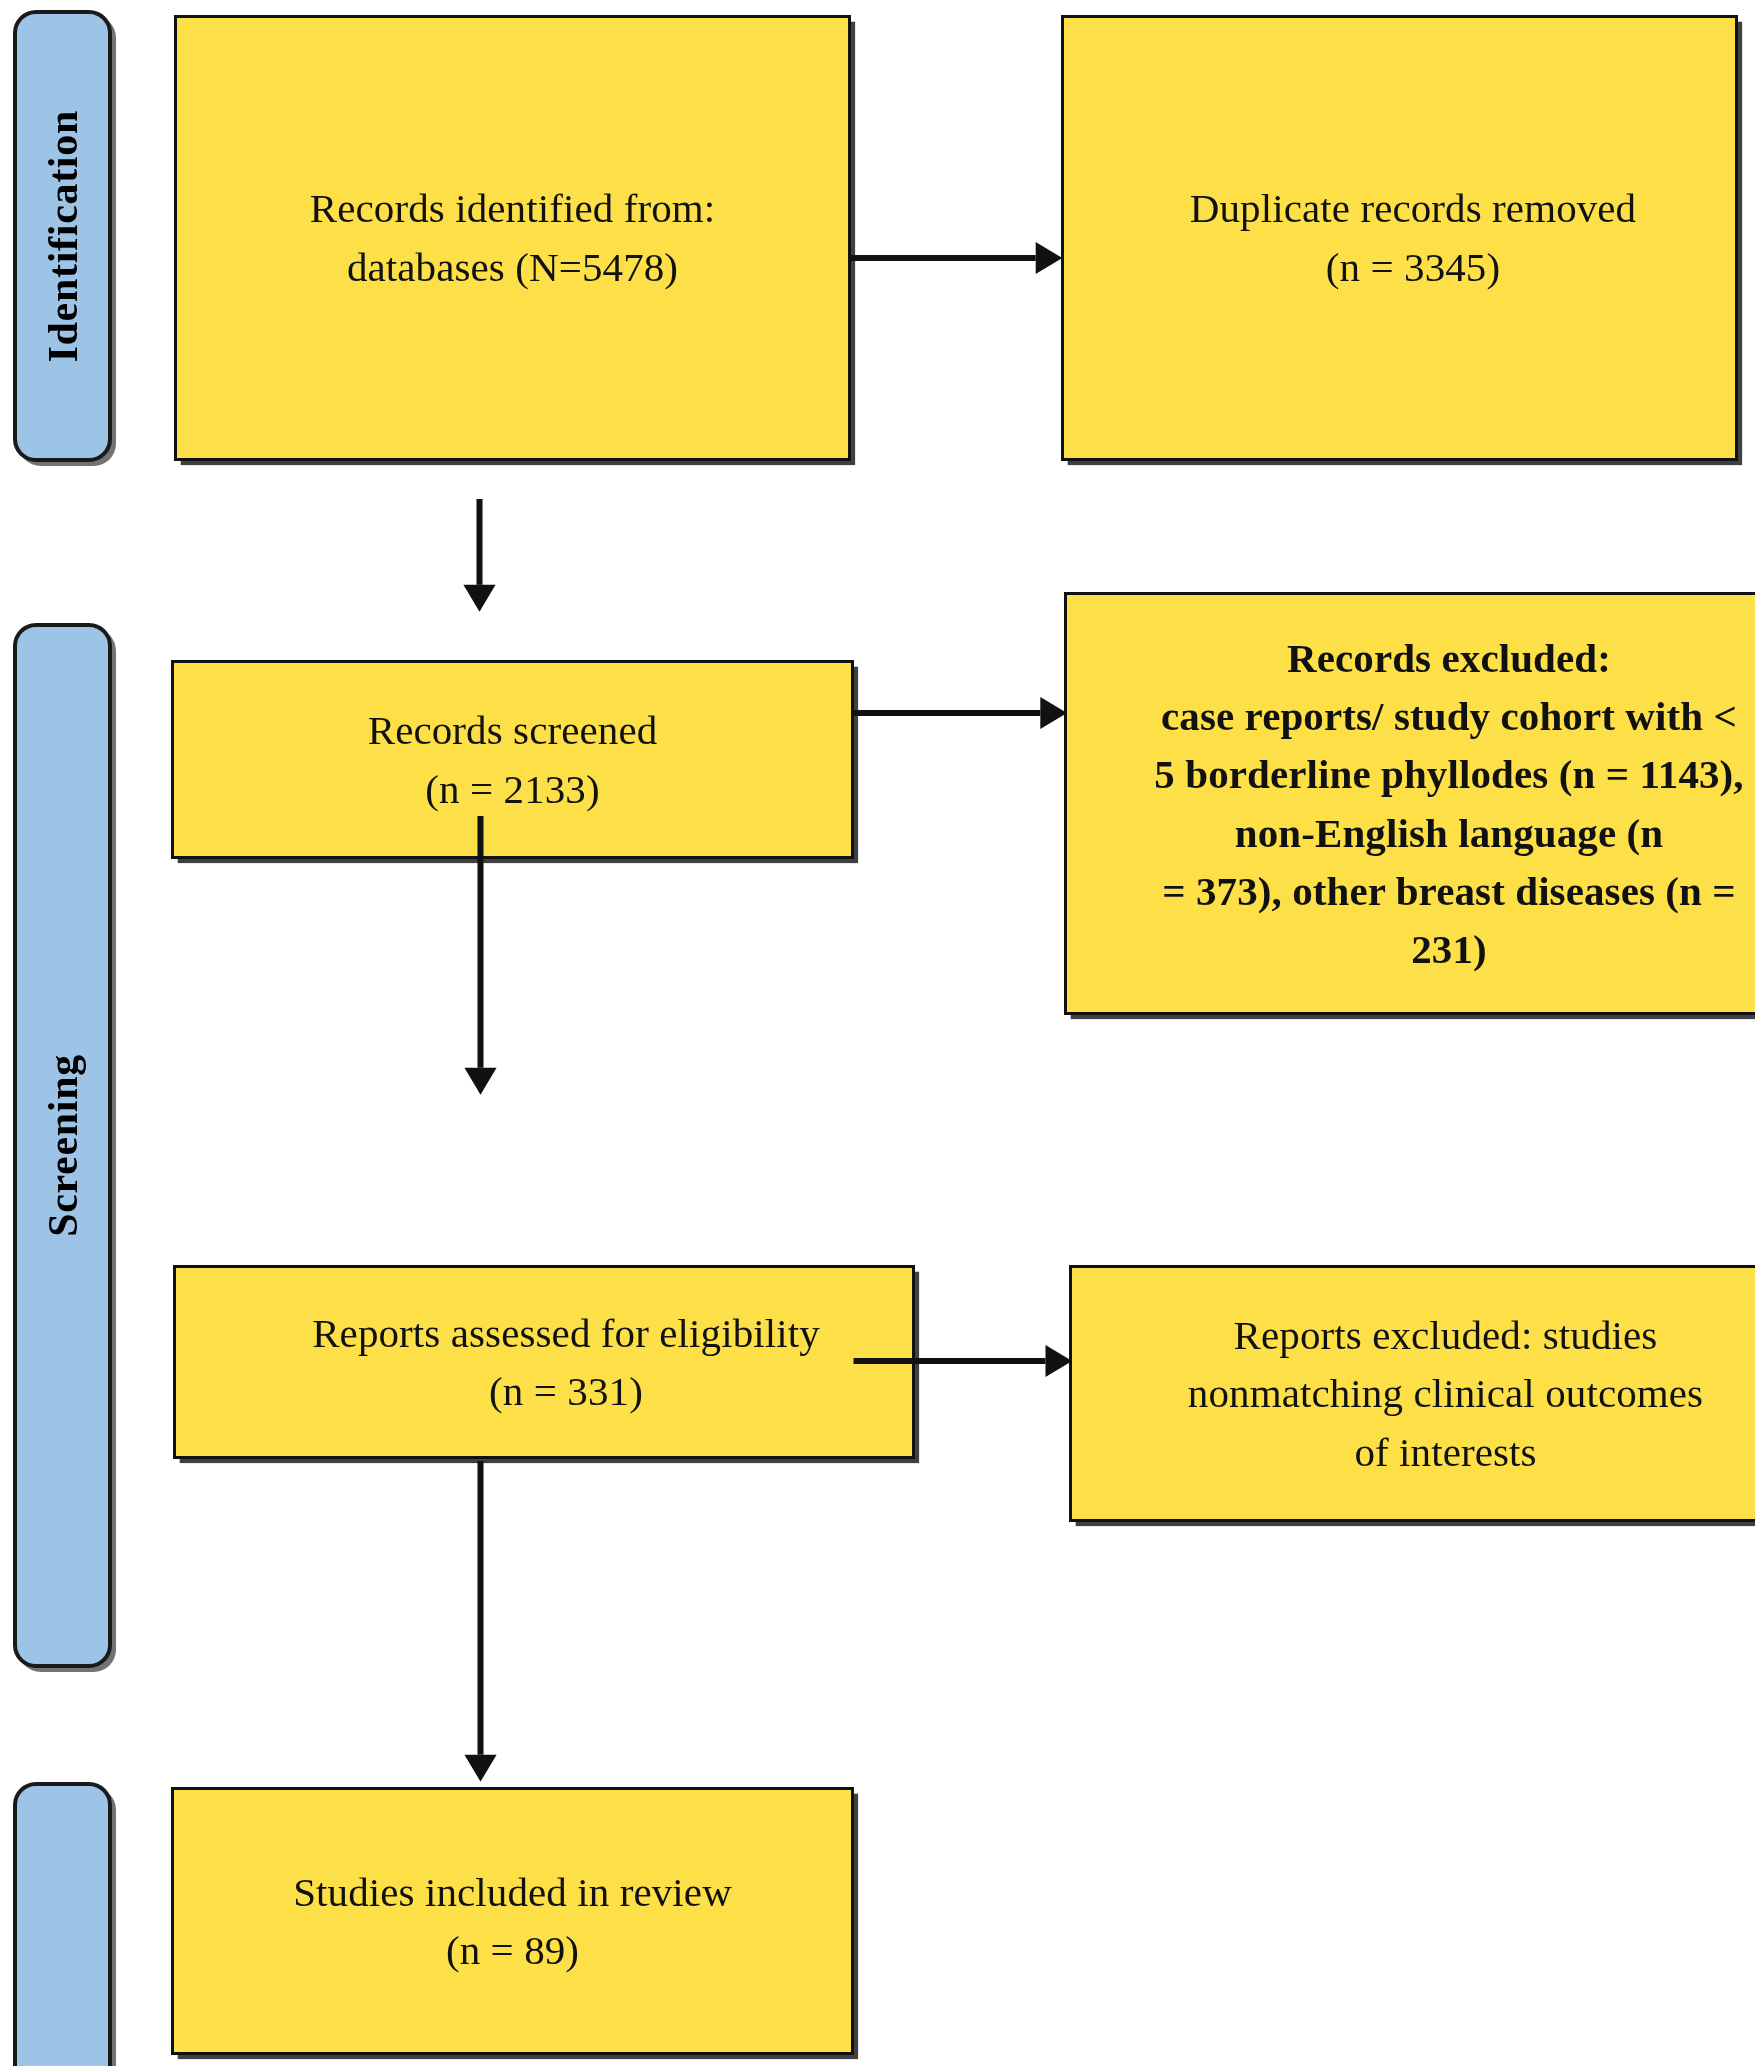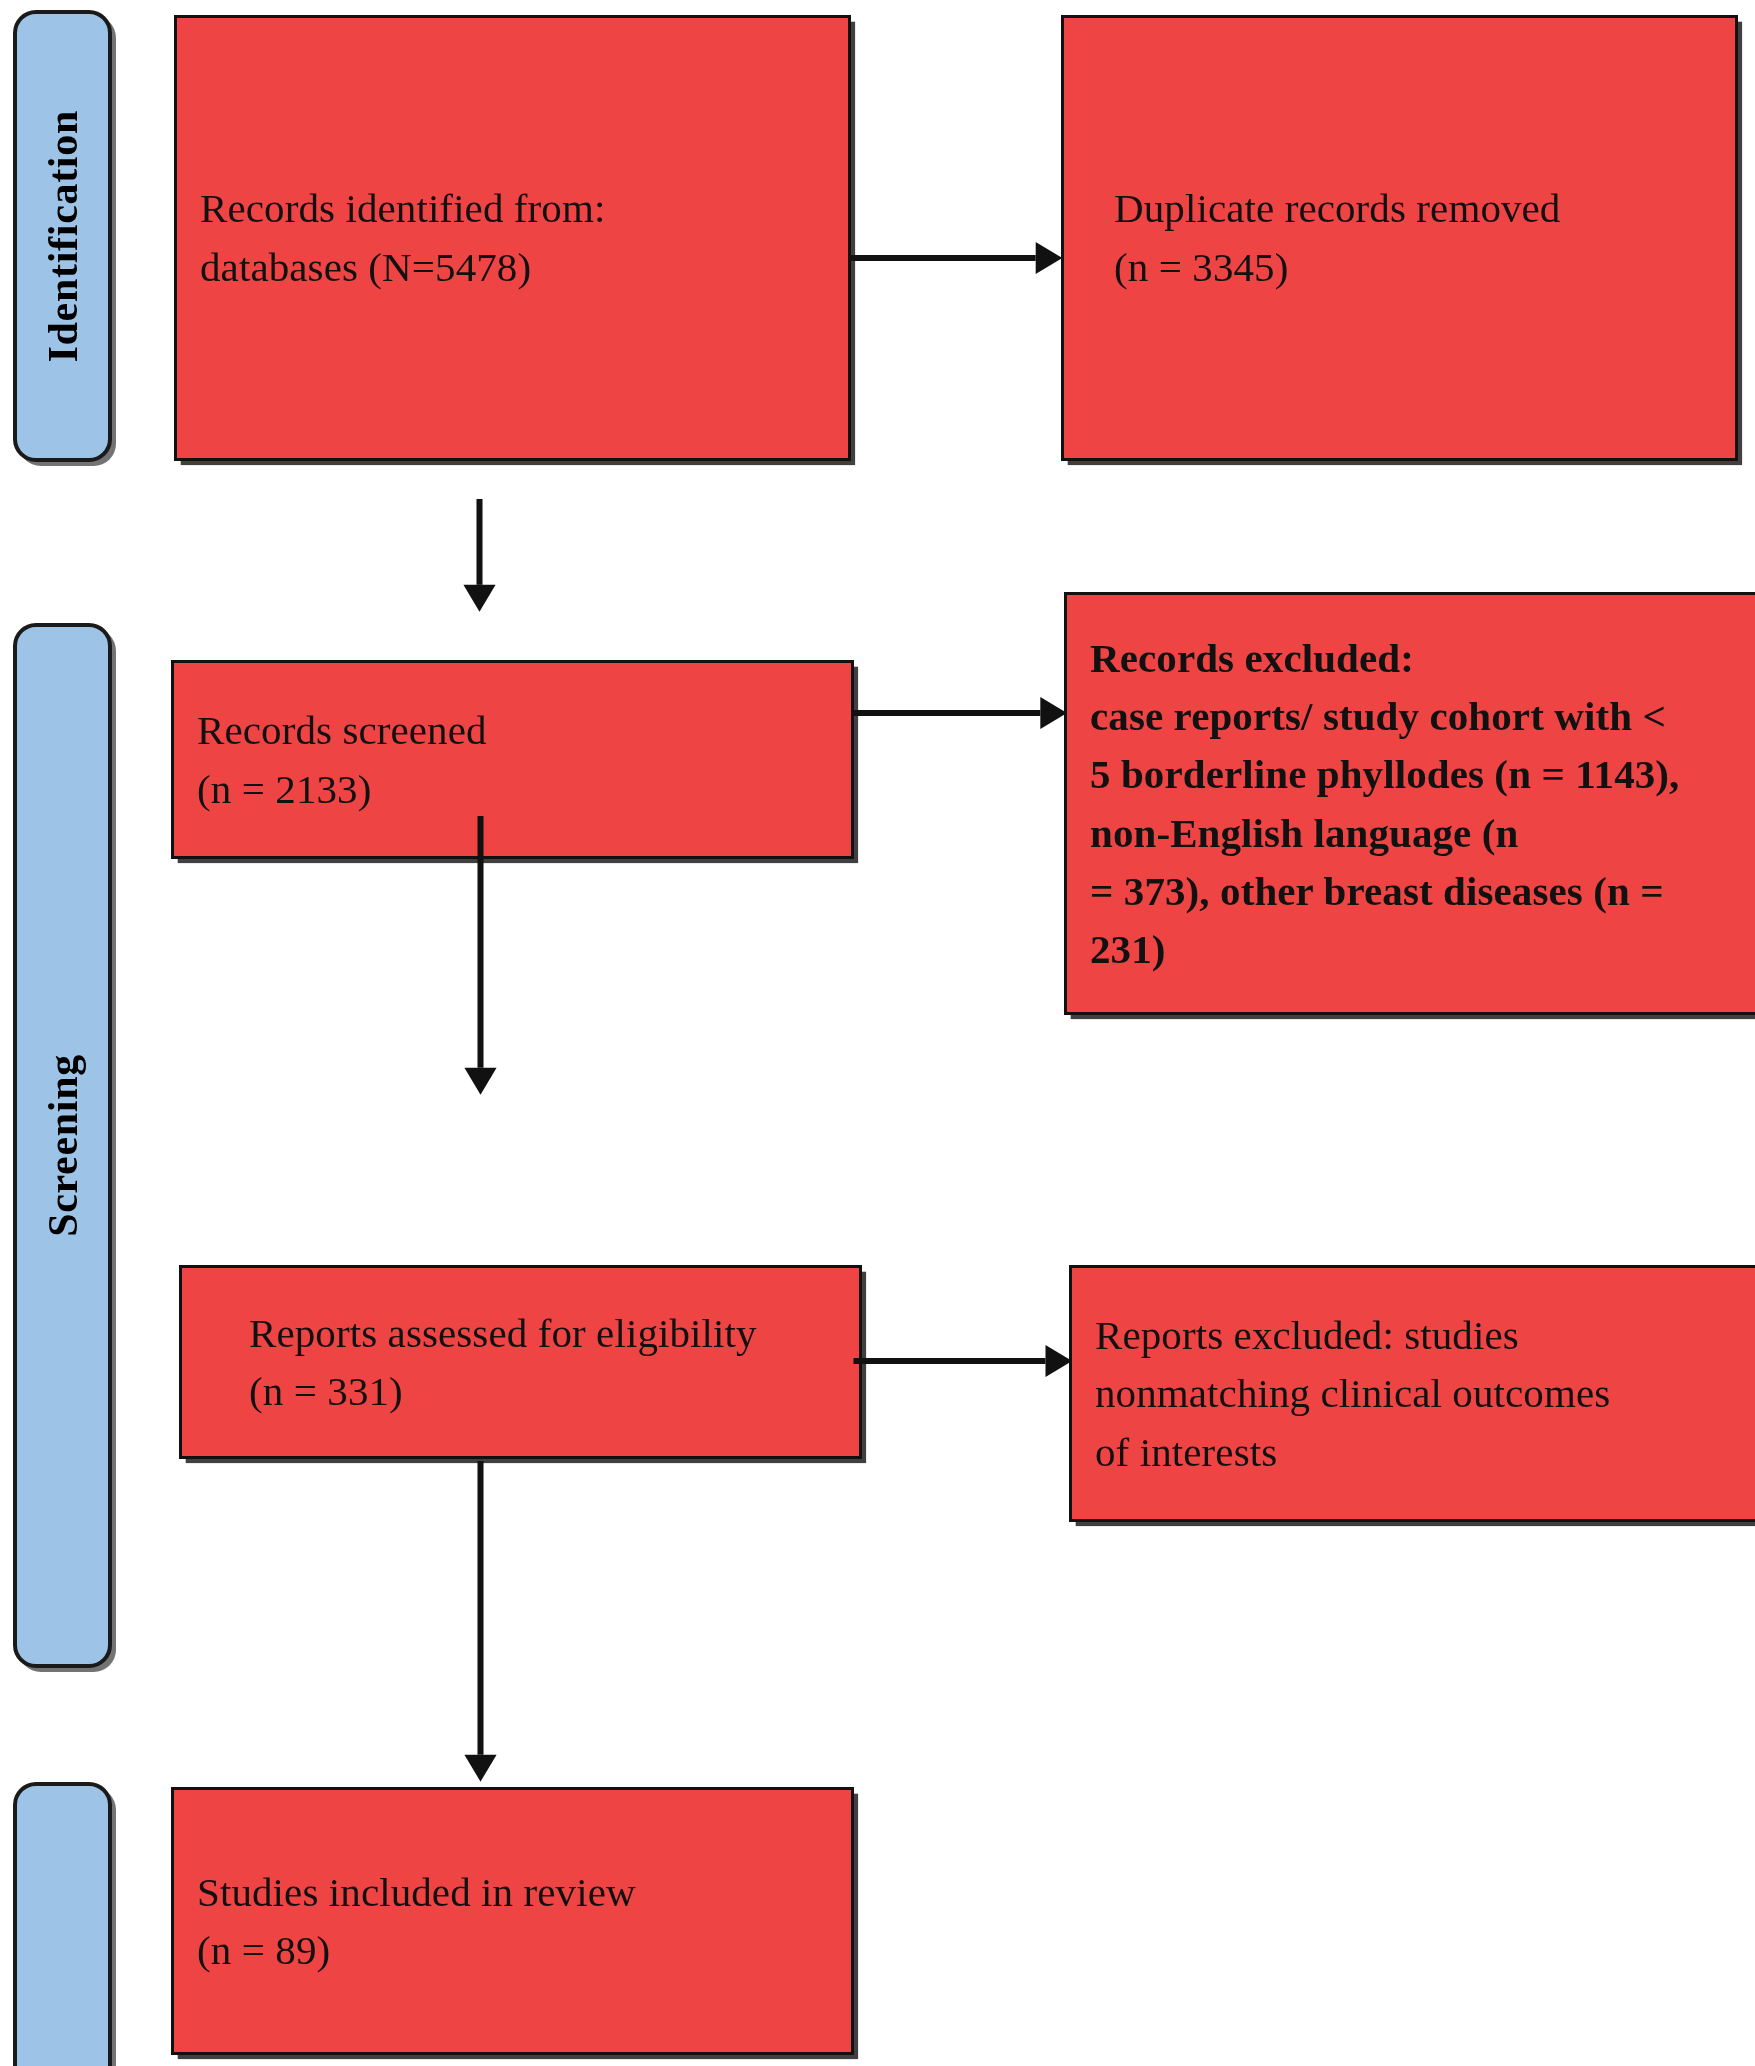--- a/index.html
+++ b/index.html
@@ -37,26 +37,27 @@
     font-size: 42px;
     letter-spacing: 0.7px;
     color: #000000;
     white-space: nowrap;
     line-height: 1;
   }
 
   
   .flow-box {
     position: absolute;
-    background: #ef4444;
+    background: #fde047;
     border: 3.3px solid #111111;
     box-sizing: border-box;
     box-shadow: 5.4px 5.4px 0 -1.3px rgba(0,0,0,0.75);
     display: flex;
     align-items: center;
+    text-align: center;
   }
   .flow-box .box-text {
     font-size: 41px;
     line-height: 1.42;
     color: #111111;
     padding: 0 23px;
     width: 100%;
     white-space: pre-line;
     letter-spacing: 0.1px;
   }
@@ -132,21 +133,21 @@
     </svg>
   </div>
 
   <div class="arrow" style="left:457px; top:816px; width:47px; height:280px;">
     <svg width="47" height="280" viewBox="0 0 70 418">
       <line x1="35" y1="0" x2="35" y2="376" stroke="#111111" stroke-width="9"></line>
       <polygon points="11,376 59,376 35,416" fill="#111111"></polygon>
     </svg>
   </div>
 
-  <div class="flow-box" style="left:179px; top:1265px; width:683px; height:194px;padding-left:44px;">
+  <div class="flow-box" style="left:173px; top:1265px; width:742px; height:194px;padding-left:44px;">
     <div class="box-text">Reports assessed for eligibility
 (n = 331)</div>
   </div>
 
   <div class="flow-box" style="left:1069px; top:1265px; width:753px; height:257px;">
     <div class="box-text">Reports excluded: studies
 nonmatching clinical outcomes
 of interests</div>
   </div>
 

